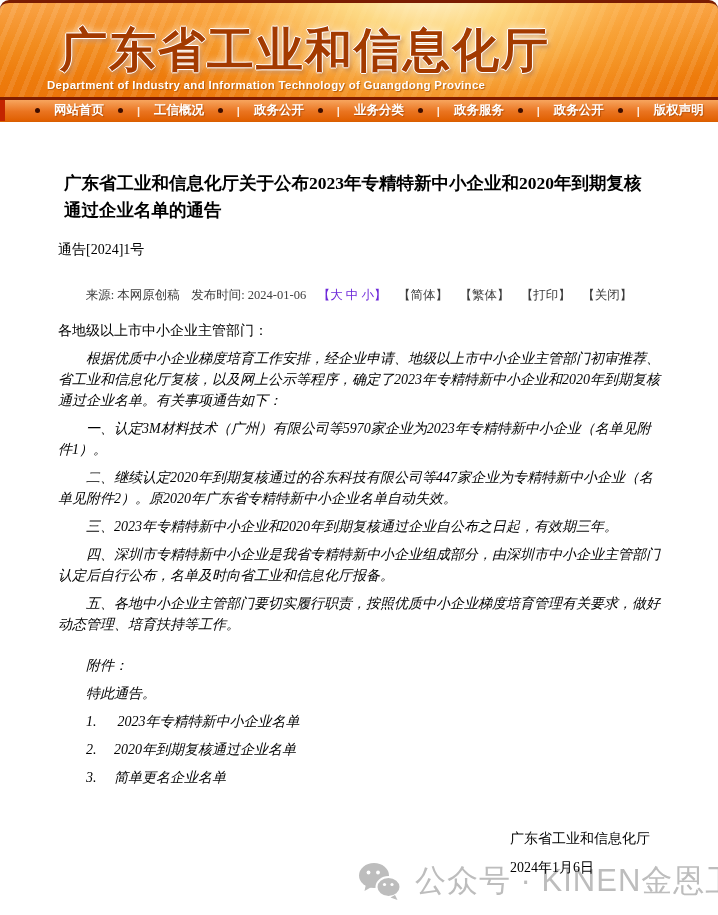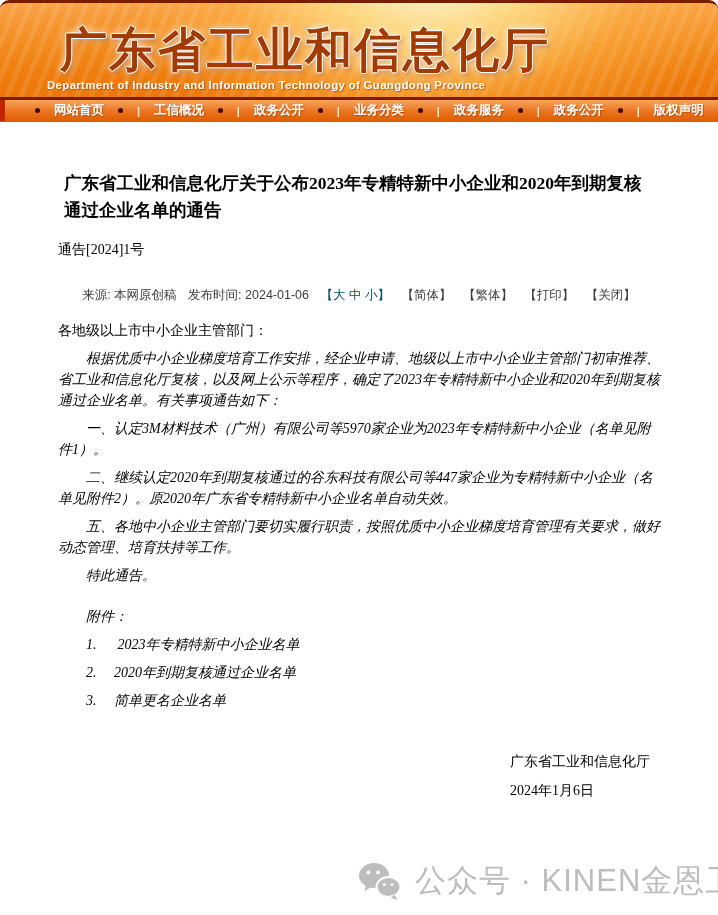--- a/index.html
+++ b/index.html
@@ -56,23 +56,23 @@
   }
   .doc-title{
     margin:48px 6px 0;font-size:17.5px;font-weight:bold;line-height:27px;
     color:#000;
   }
   .doc-number{margin-top:17px;text-align:left;font-size:14px;}
   .meta{
     margin-top:28px;text-align:center;font-size:12.5px;color:#3c3c3c;
     white-space:nowrap;
   }
-  .meta span{margin:0 4px;}
+  .meta span{margin:0 4px;font-family:Liberation Serif, serif;}
   .meta .ctrl{cursor:pointer;}
-  .meta .dim{color:#0c4a6e;}
+  .meta .dim{color:#6d28d9;}
   .body-text{margin-top:16px;font-size:14px;line-height:21px;}
   .body-text p{margin:0 0 7px;}
   .indent{text-indent:2em;font-style:italic;}
   .attach-label{margin-top:20px !important;}
   .attach-item{cursor:pointer;}
   .sign-block{
     width:fit-content;margin:36px 10px 0 auto;
     font-size:14px;line-height:29px;text-align:left;
   }
   
@@ -148,24 +148,26 @@
       <span class="ctrl">【繁体】</span>
       <span class="ctrl">【打印】</span>
       <span class="ctrl">【关闭】</span>
     </div>
 
     <div class="body-text">
       <p>各地级以上市中小企业主管部门：</p>
       <p class="indent">根据优质中小企业梯度培育工作安排，经企业申请、地级以上市中小企业主管部门初审推荐、省工业和信息化厅复核，以及网上公示等程序，确定了2023年专精特新中小企业和2020年到期复核通过企业名单。有关事项通告如下：</p>
       <p class="indent">一、认定3M材料技术（广州）有限公司等5970家企业为2023年专精特新中小企业（名单见附件1）。</p>
       <p class="indent">二、继续认定2020年到期复核通过的谷东科技有限公司等447家企业为专精特新中小企业（名单见附件2）。原2020年广东省专精特新中小企业名单自动失效。</p>
+      <p class="indent">三、2023年专精特新中小企业和2020年到期复核通过企业自公布之日起，有效期三年。</p>
+      <p class="indent">四、深圳市专精特新中小企业是我省专精特新中小企业组成部分，由深圳市中小企业主管部门认定后自行公布，名单及时向省工业和信息化厅报备。</p>
       <p class="indent">五、各地中小企业主管部门要切实履行职责，按照优质中小企业梯度培育管理有关要求，做好动态管理、培育扶持等工作。</p>
+      <p class="indent attach-label">附件：</p>
+
       <p class="indent">特此通告。</p>
-
-      <p class="indent attach-label">附件：</p>
       <p class="indent attach-item"><span>1.</span>&nbsp;&nbsp;&nbsp;&nbsp;&nbsp;&nbsp;<span>2023年专精特新中小企业名单</span></p>
       <p class="indent attach-item"><span>2.</span>&nbsp;&nbsp;&nbsp;&nbsp;&nbsp;<span>2020年到期复核通过企业名单</span></p>
       <p class="indent attach-item"><span>3.</span>&nbsp;&nbsp;&nbsp;&nbsp;&nbsp;<span>简单更名企业名单</span></p>
     </div>
 
     <div class="sign-block">
       <div>广东省工业和信息化厅</div>
       <div>2024年1月6日</div>
     </div>
 

